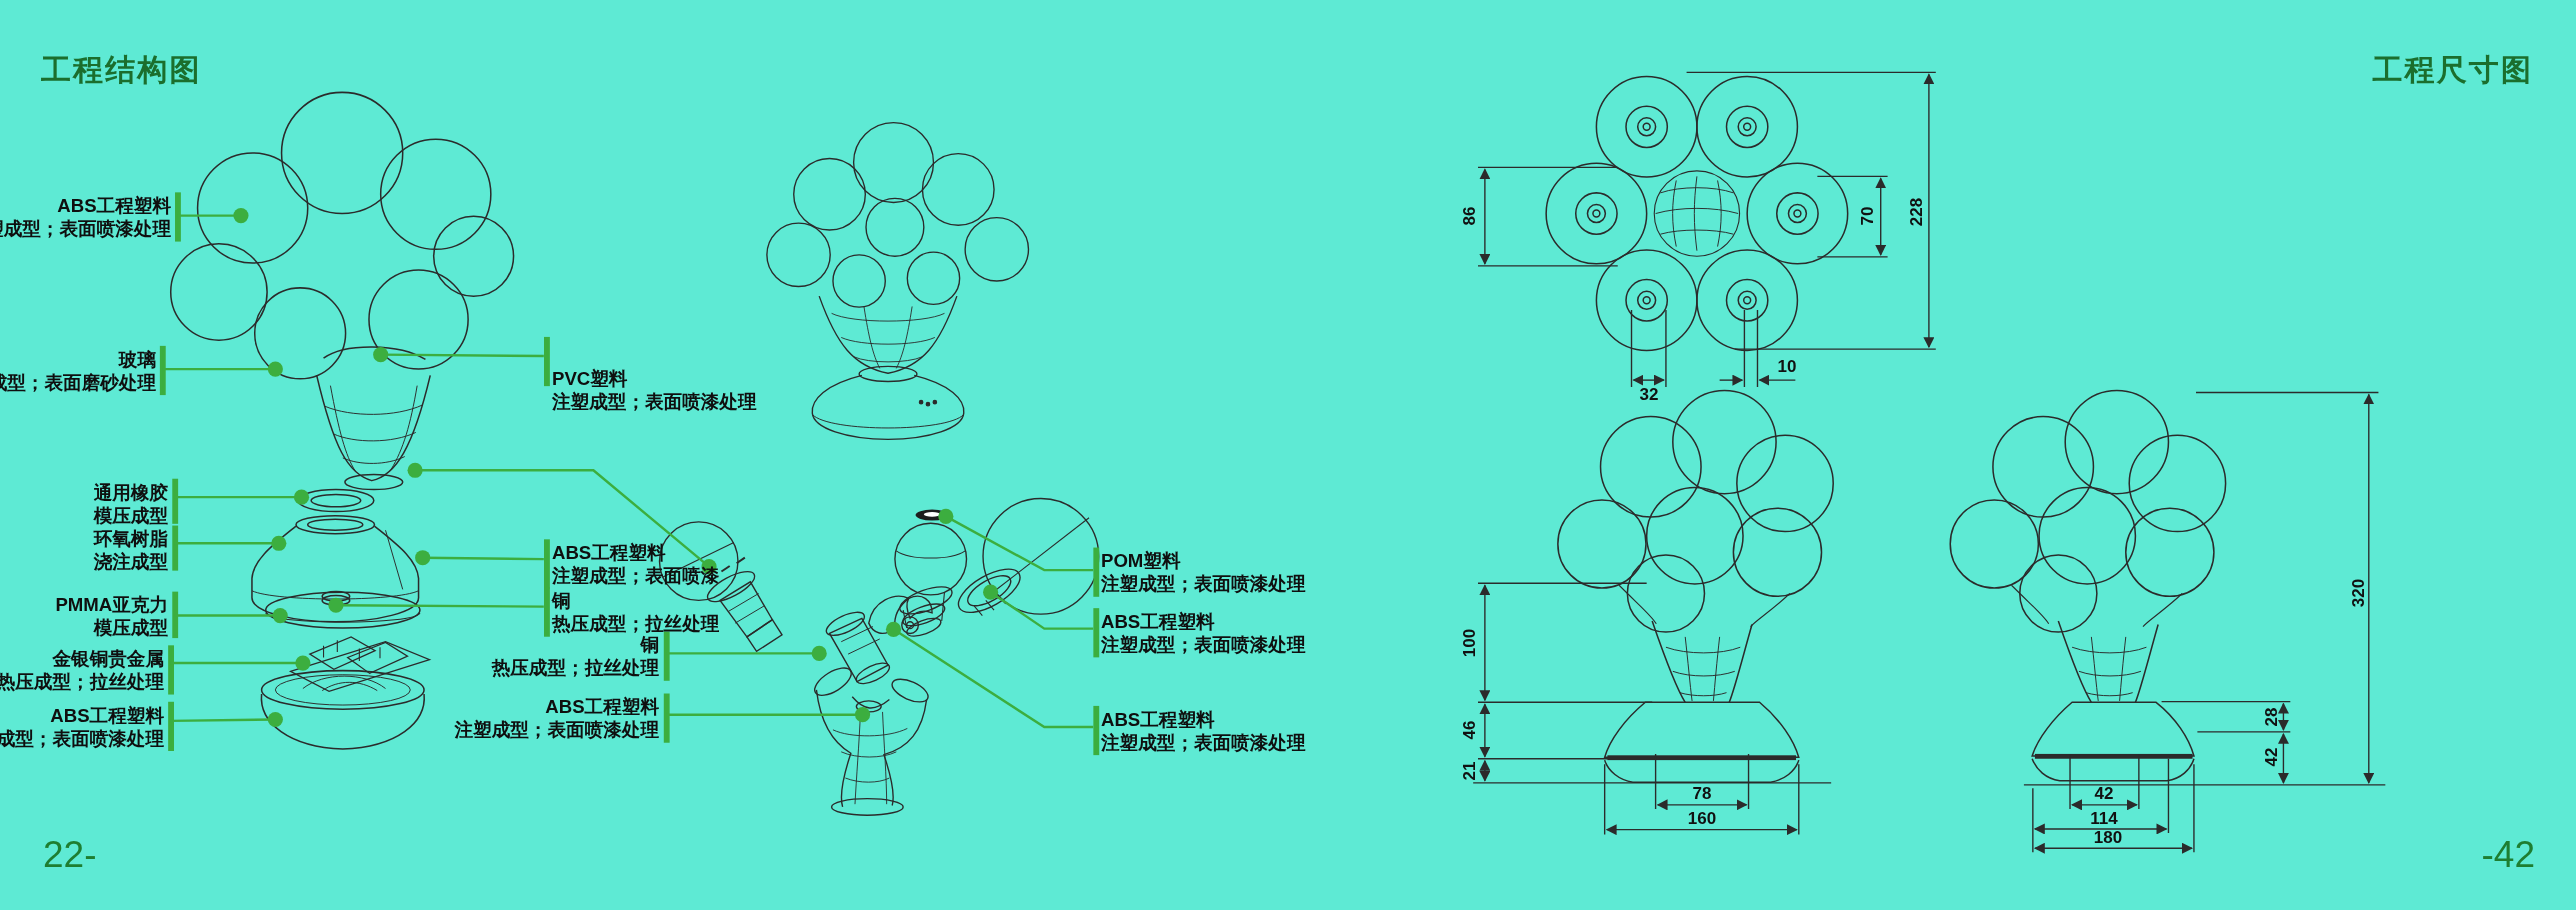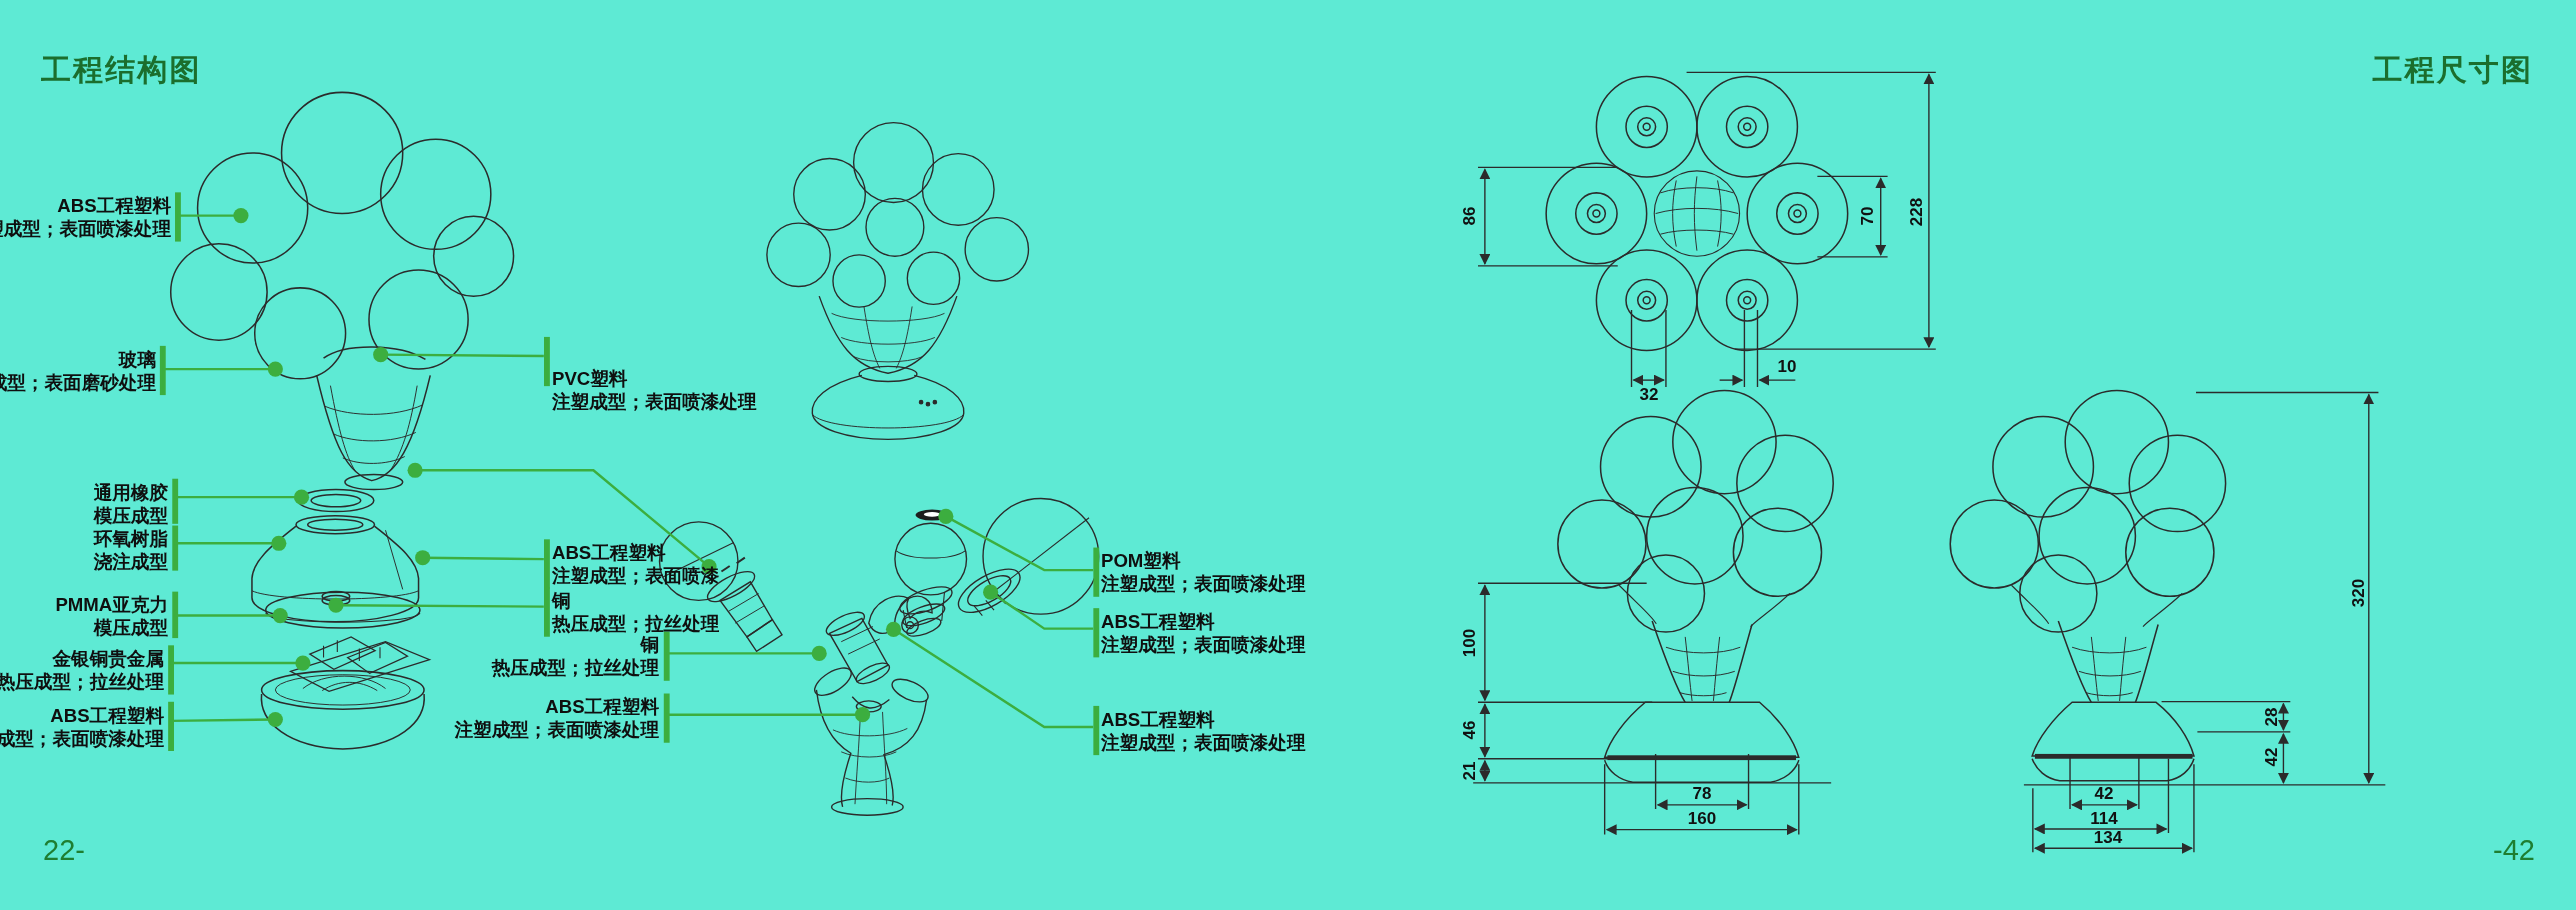--- a/index.html
+++ b/index.html
@@ -1,20 +1,20 @@
 <!DOCTYPE html>
 <html style="font-size:11px"><head>
 <meta charset="utf-8">
 <style>
   html,body{margin:0;padding:0;background:#ffffff;}
   #page{position:relative;width:2576px;height:911px;background:#5eead4;overflow:hidden;
         font-family:"Liberation Sans",sans-serif;}
   svg{position:absolute;left:0;top:0;}
   .title{position:absolute;font-weight:bold;font-size:30px;letter-spacing:2.1px;color:#1b6e2d;white-space:nowrap;}
-  .pagenum{position:absolute;font-size:29px;color:#1e7e31;white-space:nowrap;}
+  .pagenum{position:absolute;font-size:37px;color:#1e7e31;white-space:nowrap;}
   .plabel{position:absolute;font-weight:bold;font-size:18.6px;line-height:23.4px;color:#0f0f0f;white-space:nowrap;}
   .plabel.r{text-align:right;}
   .dim{position:absolute;font-weight:bold;font-size:17px;color:#111;white-space:nowrap;
        transform:translate(-50%,-50%);}
   .dim.v{transform:translate(-50%,-50%) rotate(-90deg);}
 </style>
 </head>
 <body>
 
 <div id="page">
@@ -374,16 +374,16 @@
   <div class="dim v" style="left:1470px;top:730px;">46</div>
   <div class="dim v" style="left:1470px;top:771px;">21</div>
   <div class="dim" style="left:1702px;top:794px;">78</div>
   <div class="dim" style="left:1702px;top:819px;">160</div>
 
   <div class="dim v" style="left:2359px;top:593px;">320</div>
   <div class="dim v" style="left:2272px;top:717px;">28</div>
   <div class="dim v" style="left:2272px;top:757px;">42</div>
   <div class="dim" style="left:2104px;top:794px;">42</div>
   <div class="dim" style="left:2104px;top:819px;">114</div>
-  <div class="dim" style="left:2108px;top:838px;">134</div>
+  <div class="dim" style="left:2108px;top:838px;">180</div>
 
 </div>
 
 
 </body></html>

